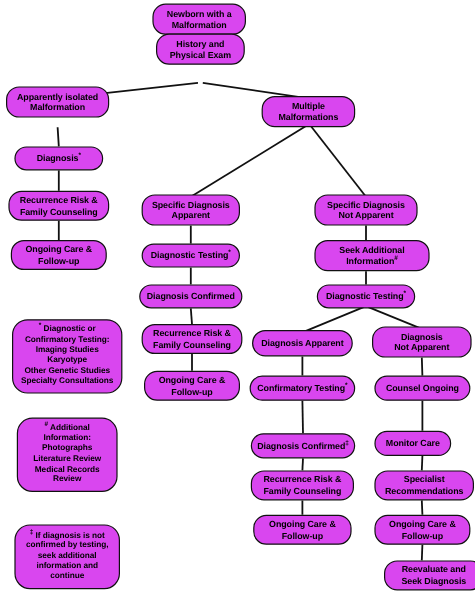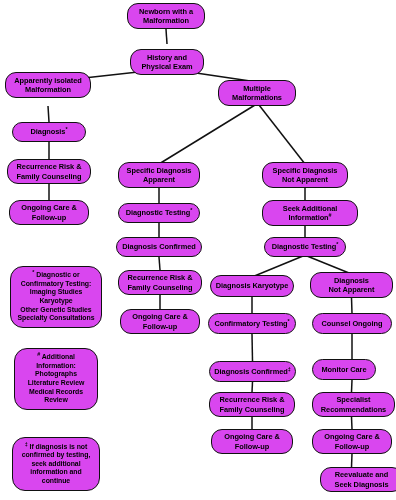--- a/index.html
+++ b/index.html
@@ -73,21 +73,21 @@
       <line x1="352" y1="334" x2="352" y2="359" stroke="#111111" stroke-width="1.5"></line>
       <line x1="352" y1="380" x2="351.5" y2="392" stroke="#111111" stroke-width="1.5"></line>
       <line x1="351.5" y1="417" x2="352" y2="429" stroke="#111111" stroke-width="1.5"></line>
       <line x1="352" y1="454" x2="351.5" y2="467" stroke="#111111" stroke-width="1.5"></line>
     </svg>
   <div id="nodes-layer">
       <div class="node" style="left: 127px; top: 3px; width: 78px; height: 26px;">
         <span class="txt">Newborn with a
 Malformation</span>
       </div>
-      <div class="node" style="left: 130px; top: 49px; width: 74px; height: 26px;">
+      <div class="node" style="left: 130px; top: 28px; width: 74px; height: 26px;">
         <span class="txt">History and
 Physical Exam</span>
       </div>
       <div class="node" style="left: 5px; top: 72px; width: 86px; height: 26px;">
         <span class="txt">Apparently isolated
 Malformation</span>
       </div>
       <div class="node" style="left: 218px; top: 80px; width: 78px; height: 26px;">
         <span class="txt">Multiple
 Malformations</span>
@@ -126,21 +126,21 @@
 Not Apparent</span>
       </div>
       <div class="node" style="left: 262px; top: 200px; width: 96px; height: 26px;">
         <span class="txt">Seek Additional
 Information<sup>#</sup></span>
       </div>
       <div class="node" style="left: 264px; top: 237px; width: 82px; height: 20px;">
         <span class="txt">Diagnostic Testing<sup>*</sup></span>
       </div>
       <div class="node" style="left: 210px; top: 275px; width: 84px; height: 22px;">
-        <span class="txt">Diagnosis Karyotype</span>
+        <span class="txt">Diagnosis Apparent</span>
       </div>
       <div class="node" style="left: 310px; top: 272px; width: 83px; height: 26px;">
         <span class="txt">Diagnosis
 Not Apparent</span>
       </div>
       <div class="node" style="left: 208px; top: 313px; width: 88px; height: 21px;">
         <span class="txt">Confirmatory Testing<sup>*</sup></span>
       </div>
       <div class="node" style="left: 312px; top: 313px; width: 80px; height: 21px;">
         <span class="txt">Counsel Ongoing</span>

